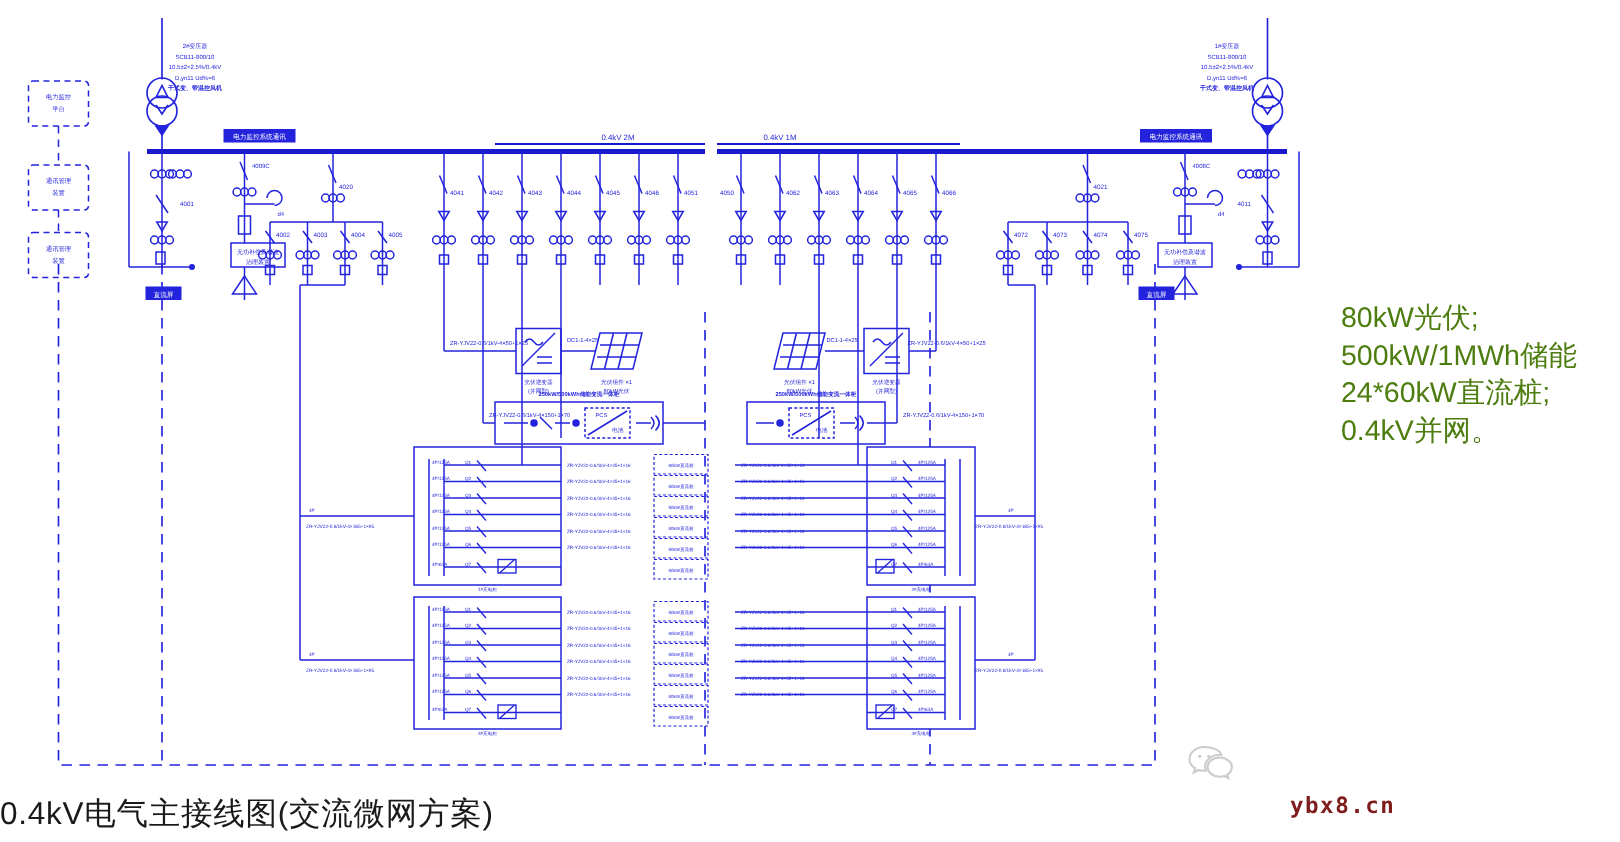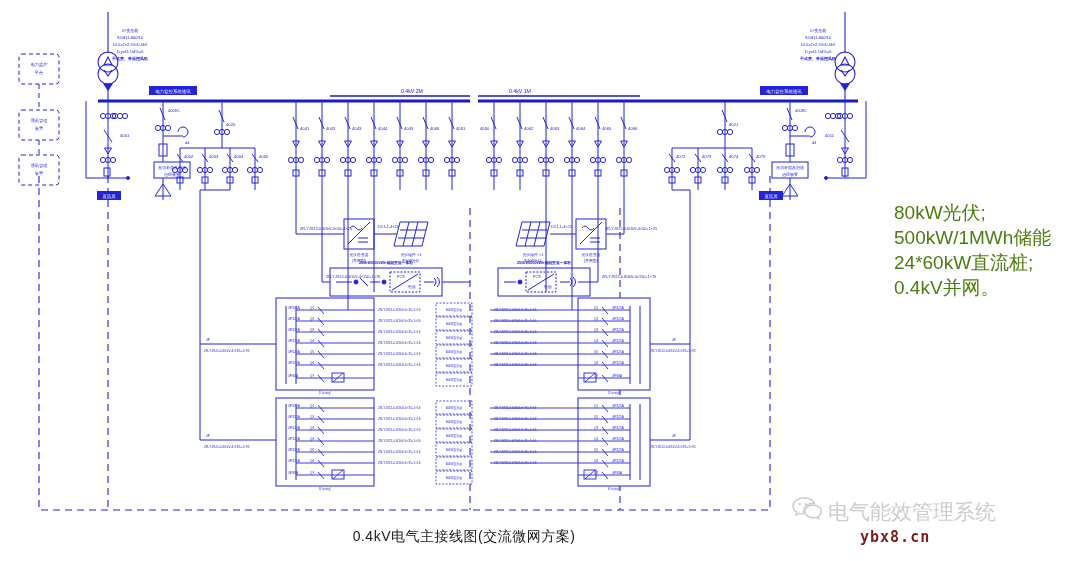--- a/index.html
+++ b/index.html
@@ -14,22 +14,22 @@
   
   #spec-note{
     position:absolute;left:894px;top:200px;width:190px;
     font-size:19px;line-height:25px;color:#4d7c0f;
     font-family:"Liberation Sans","DejaVu Sans",sans-serif;
     white-space:pre-wrap;
   }
 
   
   #caption{
-    position:absolute;left:0;top:528px;width:928px;text-align:center;
-    font-size:14px;color:#1a1a1a;letter-spacing:.5px;
+    position:absolute;left:0;top:528px;width:928px;text-align:left;
+    font-size:21px;color:#1a1a1a;letter-spacing:.5px;
   }
 
   
   #watermark{
     position:absolute;left:792px;top:496px;
     display:flex;align-items:center;gap:6px;
     color:#c9c9c9;font-size:21px;white-space:nowrap;pointer-events:none;
   }
   #watermark .wm-text{color:#cccccc;}
   #site-tag{
@@ -782,15 +782,14 @@
 
 <div id="watermark">
   <span>
     <svg width="30" height="26" viewBox="0 0 30 26" xmlns="http://www.w3.org/2000/svg">
       <path d="M11 2C5.5 2 1 5.6 1 10c0 2.5 1.5 4.8 3.8 6.2L3.9 19l3.2-1.7c1.2.35 2.5.55 3.9.55.35 0 .7-.02 1.05-.05C11.6 16.9 11.4 16 11.4 15c0-4.3 4.4-7.8 9.8-7.8.35 0 .7.02 1.05.05C21.2 4.1 16.6 2 11 2z" fill="none" stroke="#cccccc" stroke-width="1.4"></path>
       <circle cx="7.8" cy="8.2" r="1.1" fill="#cccccc"></circle>
       <circle cx="13.8" cy="8.2" r="1.1" fill="#cccccc"></circle>
       <path d="M21 9c-4.4 0-8 2.9-8 6.4 0 3.5 3.6 6.4 8 6.4 1.1 0 2.2-.18 3.2-.5l2.7 1.4-.75-2.3c1.9-1.2 3.1-3 3.1-5 0-3.5-3.6-6.4-8.25-6.4z" fill="none" stroke="#cccccc" stroke-width="1.4"></path>
     </svg>
   </span>
-  <span class="wm-text">电气能效管理系统</span>
 </div>
 <div id="site-tag">ybx8.cn</div>
 
 </body></html>

